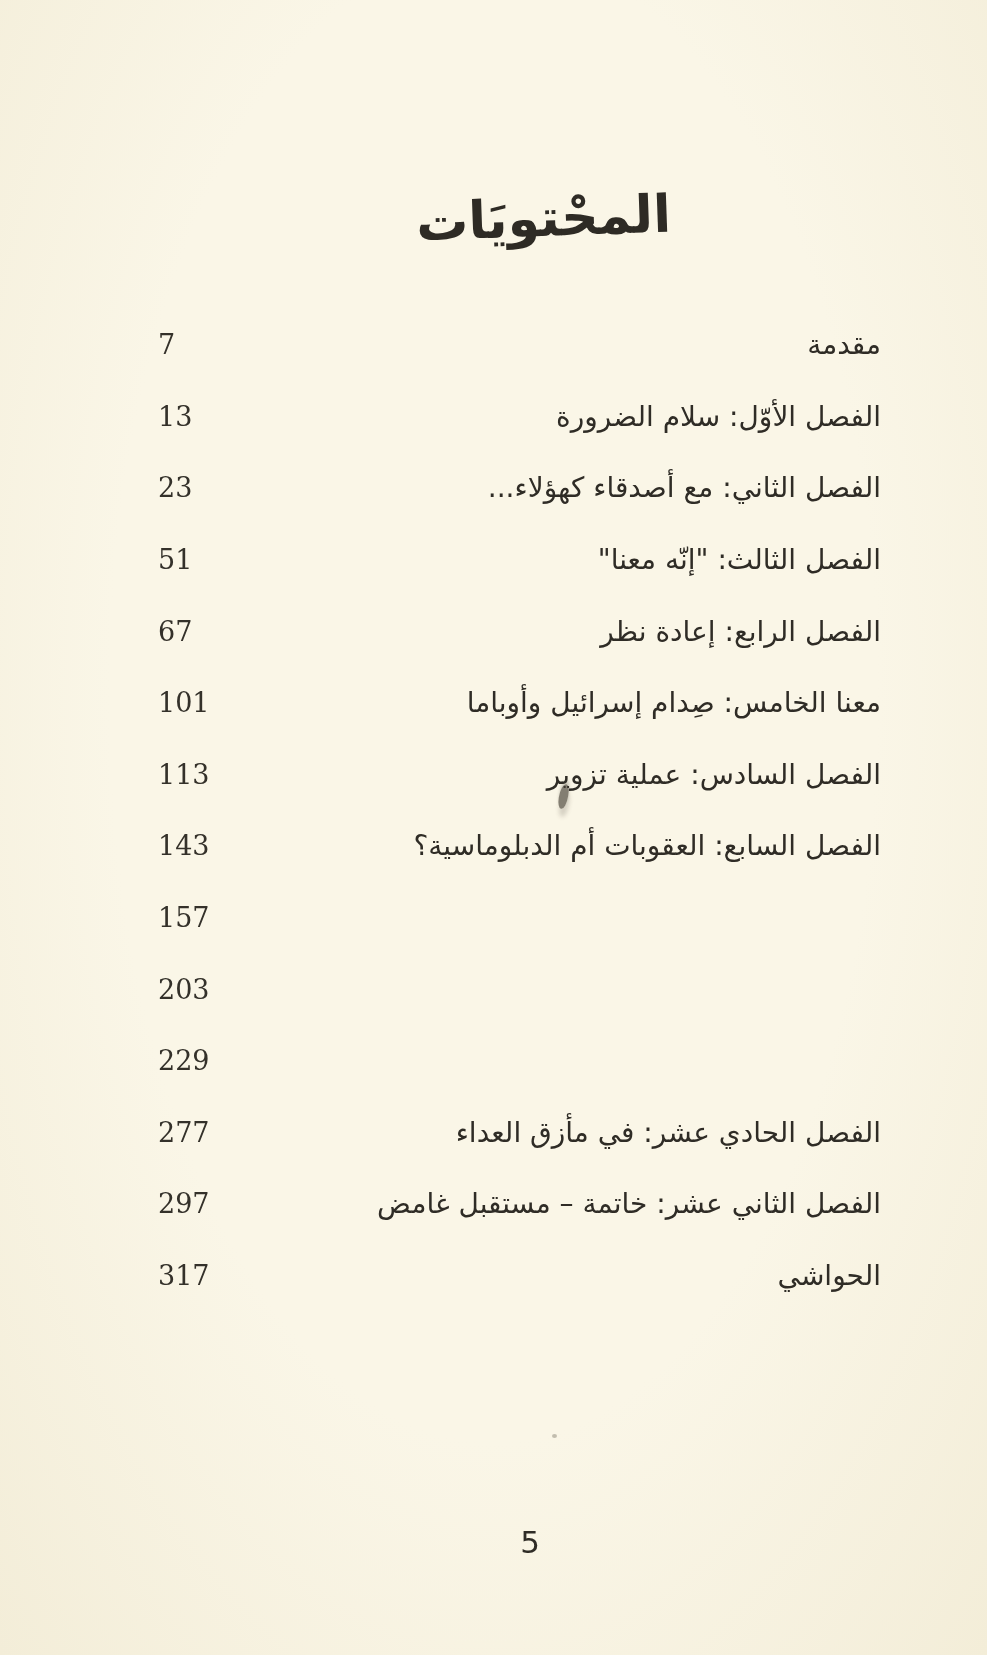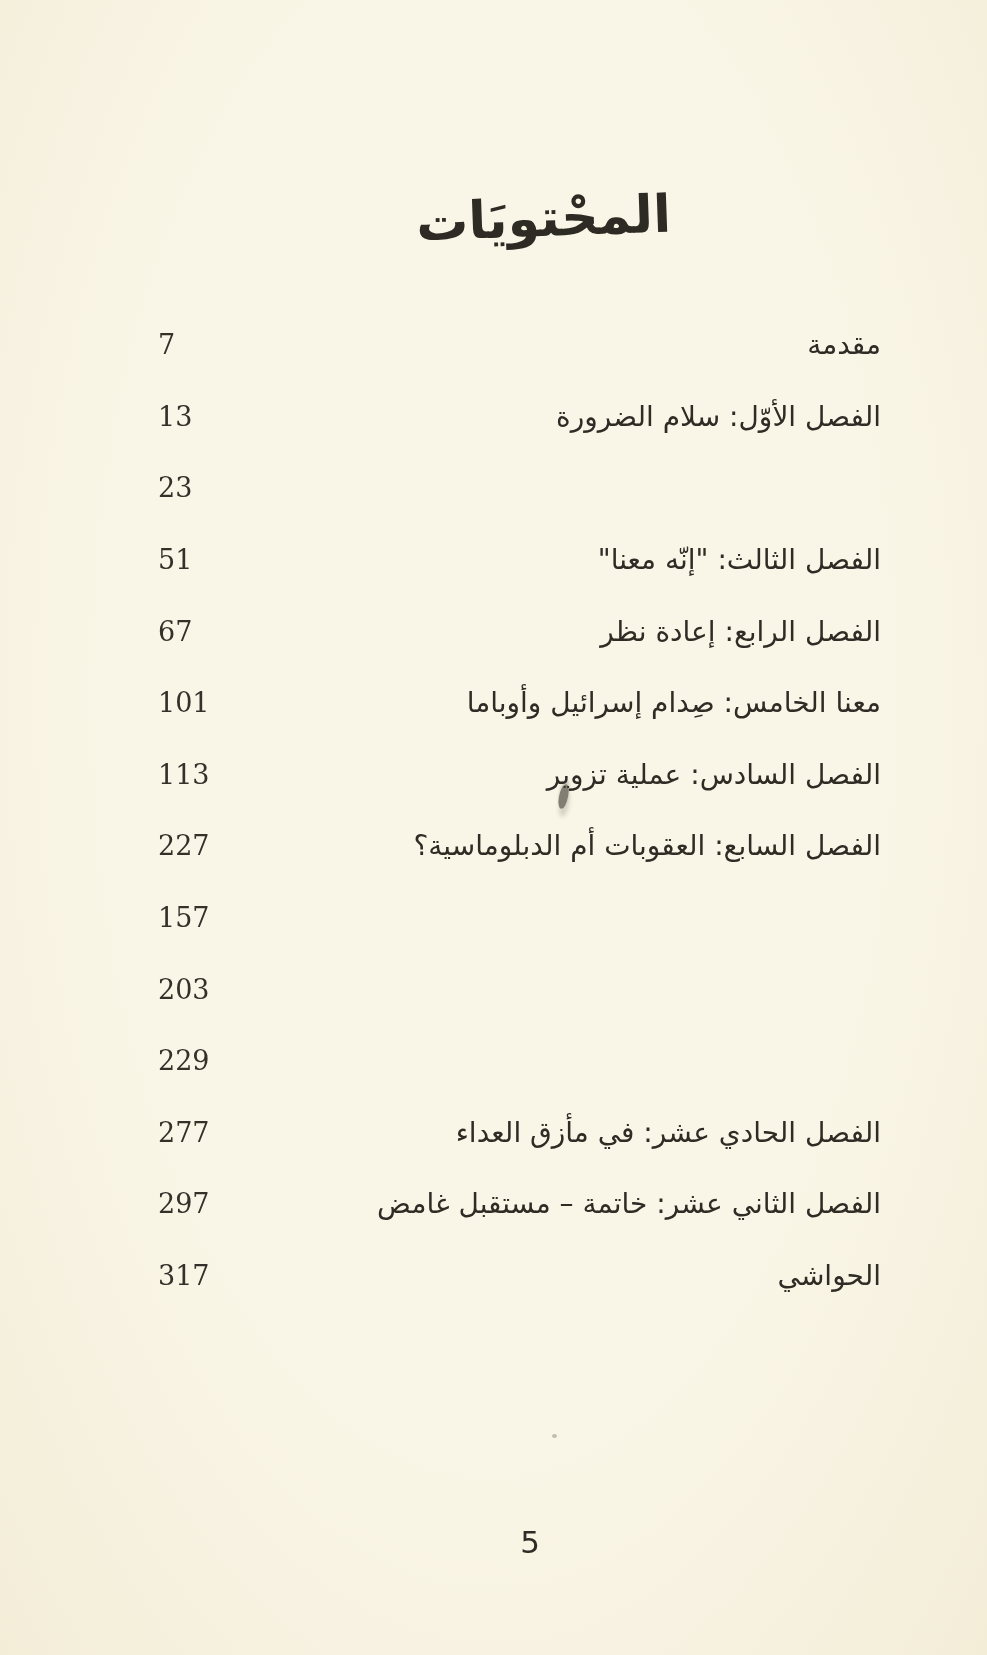--- a/index.html
+++ b/index.html
@@ -114,20 +114,21 @@
       <span class="entry-page">7</span>
     </div>
 
     <div class="toc-row">
       <span class="entry-label">الفصل الأوّل: سلام الضرورة</span>
       <span class="leader"></span>
       <span class="entry-page">13</span>
     </div>
 
     <div class="toc-row">
+      <span class="entry-label">الفصل الثاني: مع أصدقاء كهؤلاء...</span>
       <span class="leader"></span>
       <span class="entry-page">23</span>
     </div>
 
     <div class="toc-row">
       <span class="entry-label">الفصل الثالث: "إنّه معنا"</span>
       <span class="leader"></span>
       <span class="entry-page">51</span>
     </div>
 
@@ -145,21 +146,21 @@
 
     <div class="toc-row">
       <span class="entry-label">الفصل السادس: عملية تزوير</span>
       <span class="leader"></span>
       <span class="entry-page">113</span>
     </div>
 
     <div class="toc-row">
       <span class="entry-label">الفصل السابع: العقوبات أم الدبلوماسية؟</span>
       <span class="leader"></span>
-      <span class="entry-page">227</span>
+      <span class="entry-page">143</span>
     </div>
 
     <div class="toc-row">
       <span class="leader"></span>
       <span class="entry-page">157</span>
     </div>
 
     <div class="toc-row">
       <span class="leader"></span>
       <span class="entry-page">203</span>

